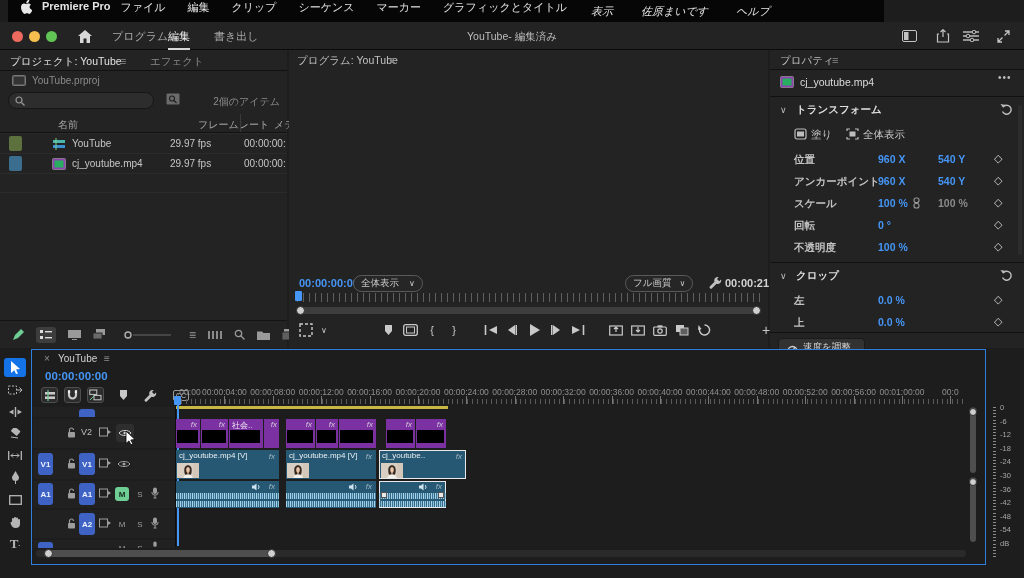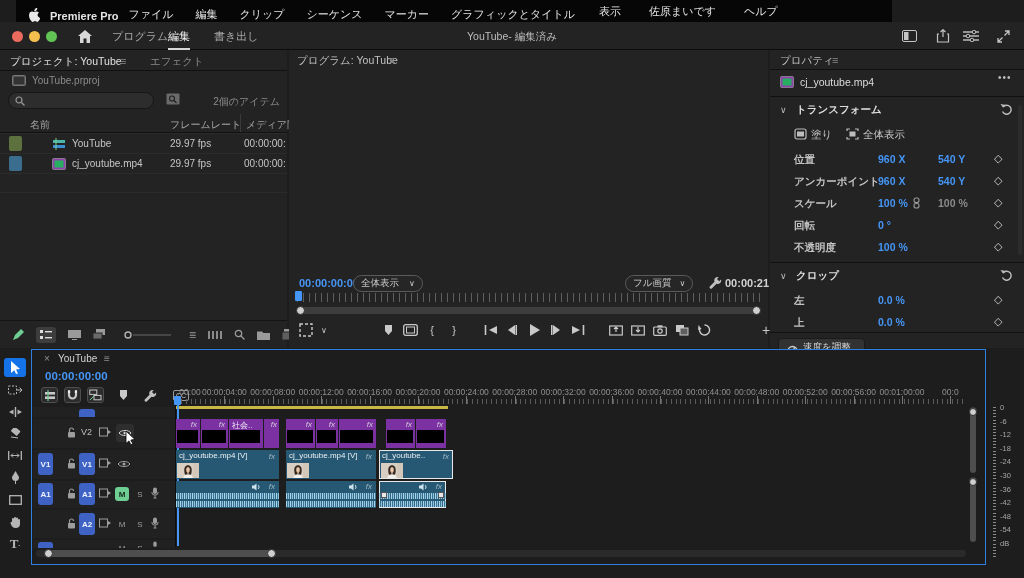--- a/index.html
+++ b/index.html
@@ -1,43 +1,43 @@
 <!DOCTYPE html>
 <html><head>
 <meta charset="utf-8">
 <style>
   html,body{margin:0;padding:0;background:#101010;}
   *{box-sizing:border-box;font-family:"Liberation Sans","DejaVu Sans",sans-serif;}
   .screen{position:relative;width:1024px;height:578px;background:#1d1d1d;overflow:hidden;color:#c8c8c8;}
   .abs{position:absolute;}
   
-  .menubar{position:absolute;left:16px;top:0;width:876px;height:22px;background:#060606;display:flex;align-items:flex-end;font-size:11px;color:#e4e4e4;}
+  .menubar{position:absolute;left:8px;top:0;width:876px;height:22px;background:#060606;display:flex;align-items:flex-start;font-size:11px;color:#e4e4e4;}
   .menubar .appname{font-weight:bold;margin:0 10px 0 10px;}
   .mitem{margin-right:22px;cursor:default;}
   .menu-right{position:absolute;left:583px;top:0;height:22px;display:flex;align-items:center;}
-  .menu-right .mitem{margin-right:28px;}
+  .menu-right .mitem{margin-right:28px;font-style:italic;}
   
   .titlebar{position:absolute;left:0;top:22px;width:1024px;height:28px;background:#232323;border-bottom:1px solid #0c0c0c;}
   .tl-dot{position:absolute;top:9px;width:11px;height:11px;border-radius:50%;}
   .wtab{position:absolute;top:0;height:28px;line-height:28px;font-size:11px;color:#a9a9a9;}
   .wtab.active{color:#efefef;border-bottom:2px solid #d8d8d8;}
   .wtitle{position:absolute;top:0;width:100%;text-align:center;line-height:28px;font-size:10.5px;color:#bdbdbd;pointer-events:none;}
   .tb-ic{position:absolute;top:5px;width:18px;height:18px;display:flex;align-items:center;justify-content:center;}
   
   .panel{position:absolute;background:#232323;}
   .phead{font-size:10.5px;color:#c3c3c3;}
   .dim{color:#8b8b8b;}
   .blue{color:#4596f7;}
   .hr{position:absolute;left:0;width:100%;height:1px;background:#111;}
   
   .ptab-active{border-bottom:1px solid #cfcfcf;padding-bottom:3px;color:#e2e2e2;}
   .searchbox{position:absolute;left:8px;top:42px;width:146px;height:17px;background:#2d2d2d;border:1px solid #161616;border-radius:9px;display:flex;align-items:center;padding-left:6px;}
   .prow{position:absolute;left:0;width:287px;height:20px;border-top:1px solid #2b2b2b;display:flex;align-items:center;font-size:10px;color:#c6c6c6;}
   .chip{width:13px;height:15px;border-radius:2px;margin-left:9px;}
-  .colhdr{font-size:10px;color:#a5a5a5;}
+  .colhdr{font-size:10px;color:#a5a5a5;margin-left:28px;}
   .pp-toolbar{position:absolute;left:0;top:270px;width:287px;height:28px;border-top:1px solid #141414;display:flex;align-items:center;}
   
   .video{position:absolute;left:63px;top:28px;width:364px;height:187px;background:#d9cec2;}
   .dropdown{height:17px;border:1px solid #5a5a5a;border-radius:9px;display:inline-flex;align-items:center;padding:0 7px;font-size:9.5px;color:#c9c9c9;background:#262626;}
   .miniruler{position:absolute;left:8px;top:243px;width:463px;height:9px;
      background:repeating-linear-gradient(90deg,#5f5f5f 0 1px,transparent 1px 6px);}
   .pscroll{position:absolute;left:8px;top:257px;width:463px;height:7px;background:#3d3d3d;border-radius:4px;}
   .dotend{position:absolute;top:-1px;width:9px;height:9px;border-radius:50%;background:#cfcfcf;border:1px solid #2a2a2a;}
   .ticon{color:#c9c9c9;font-size:11px;display:inline-flex;align-items:center;justify-content:center;width:22px;height:20px;}
   
@@ -790,21 +790,21 @@
           <use href="#woman"></use>
         </svg>
     </div>
     <div class="clip vclip" style="left:254px;top:100px;width:90px;height:29px">
       <div class="ctitle">cj_youtube.mp4 [V]</div>
       <span class="fx" style="position:absolute;right:4px;top:2px;color:#9fb7c4">fx</span>
       <svg width="22" height="15" viewBox="0 0 160 90" preserveAspectRatio="none" style="position:absolute;left:1px;bottom:1px">
           <use href="#woman"></use>
         </svg>
     </div>
-    <div class="clip vclip sel" style="left:347px;top:100px;width:74px;height:29px">
+    <div class="clip vclip sel" style="left:347px;top:100px;width:87px;height:29px">
       <div class="ctitle">cj_youtube..</div>
       <span class="fx" style="position:absolute;right:4px;top:2px;color:#9fb7c4">fx</span>
       <svg width="22" height="15" viewBox="0 0 160 90" preserveAspectRatio="none" style="position:absolute;left:2px;bottom:1px">
           <use href="#woman"></use>
         </svg>
     </div>
 
     <div class="clip vclip" style="left:144px;top:131px;width:103px;height:27px">
       <span style="position:absolute;right:18px;top:2px">
           <svg width="9" height="8" viewBox="0 0 9 8">

